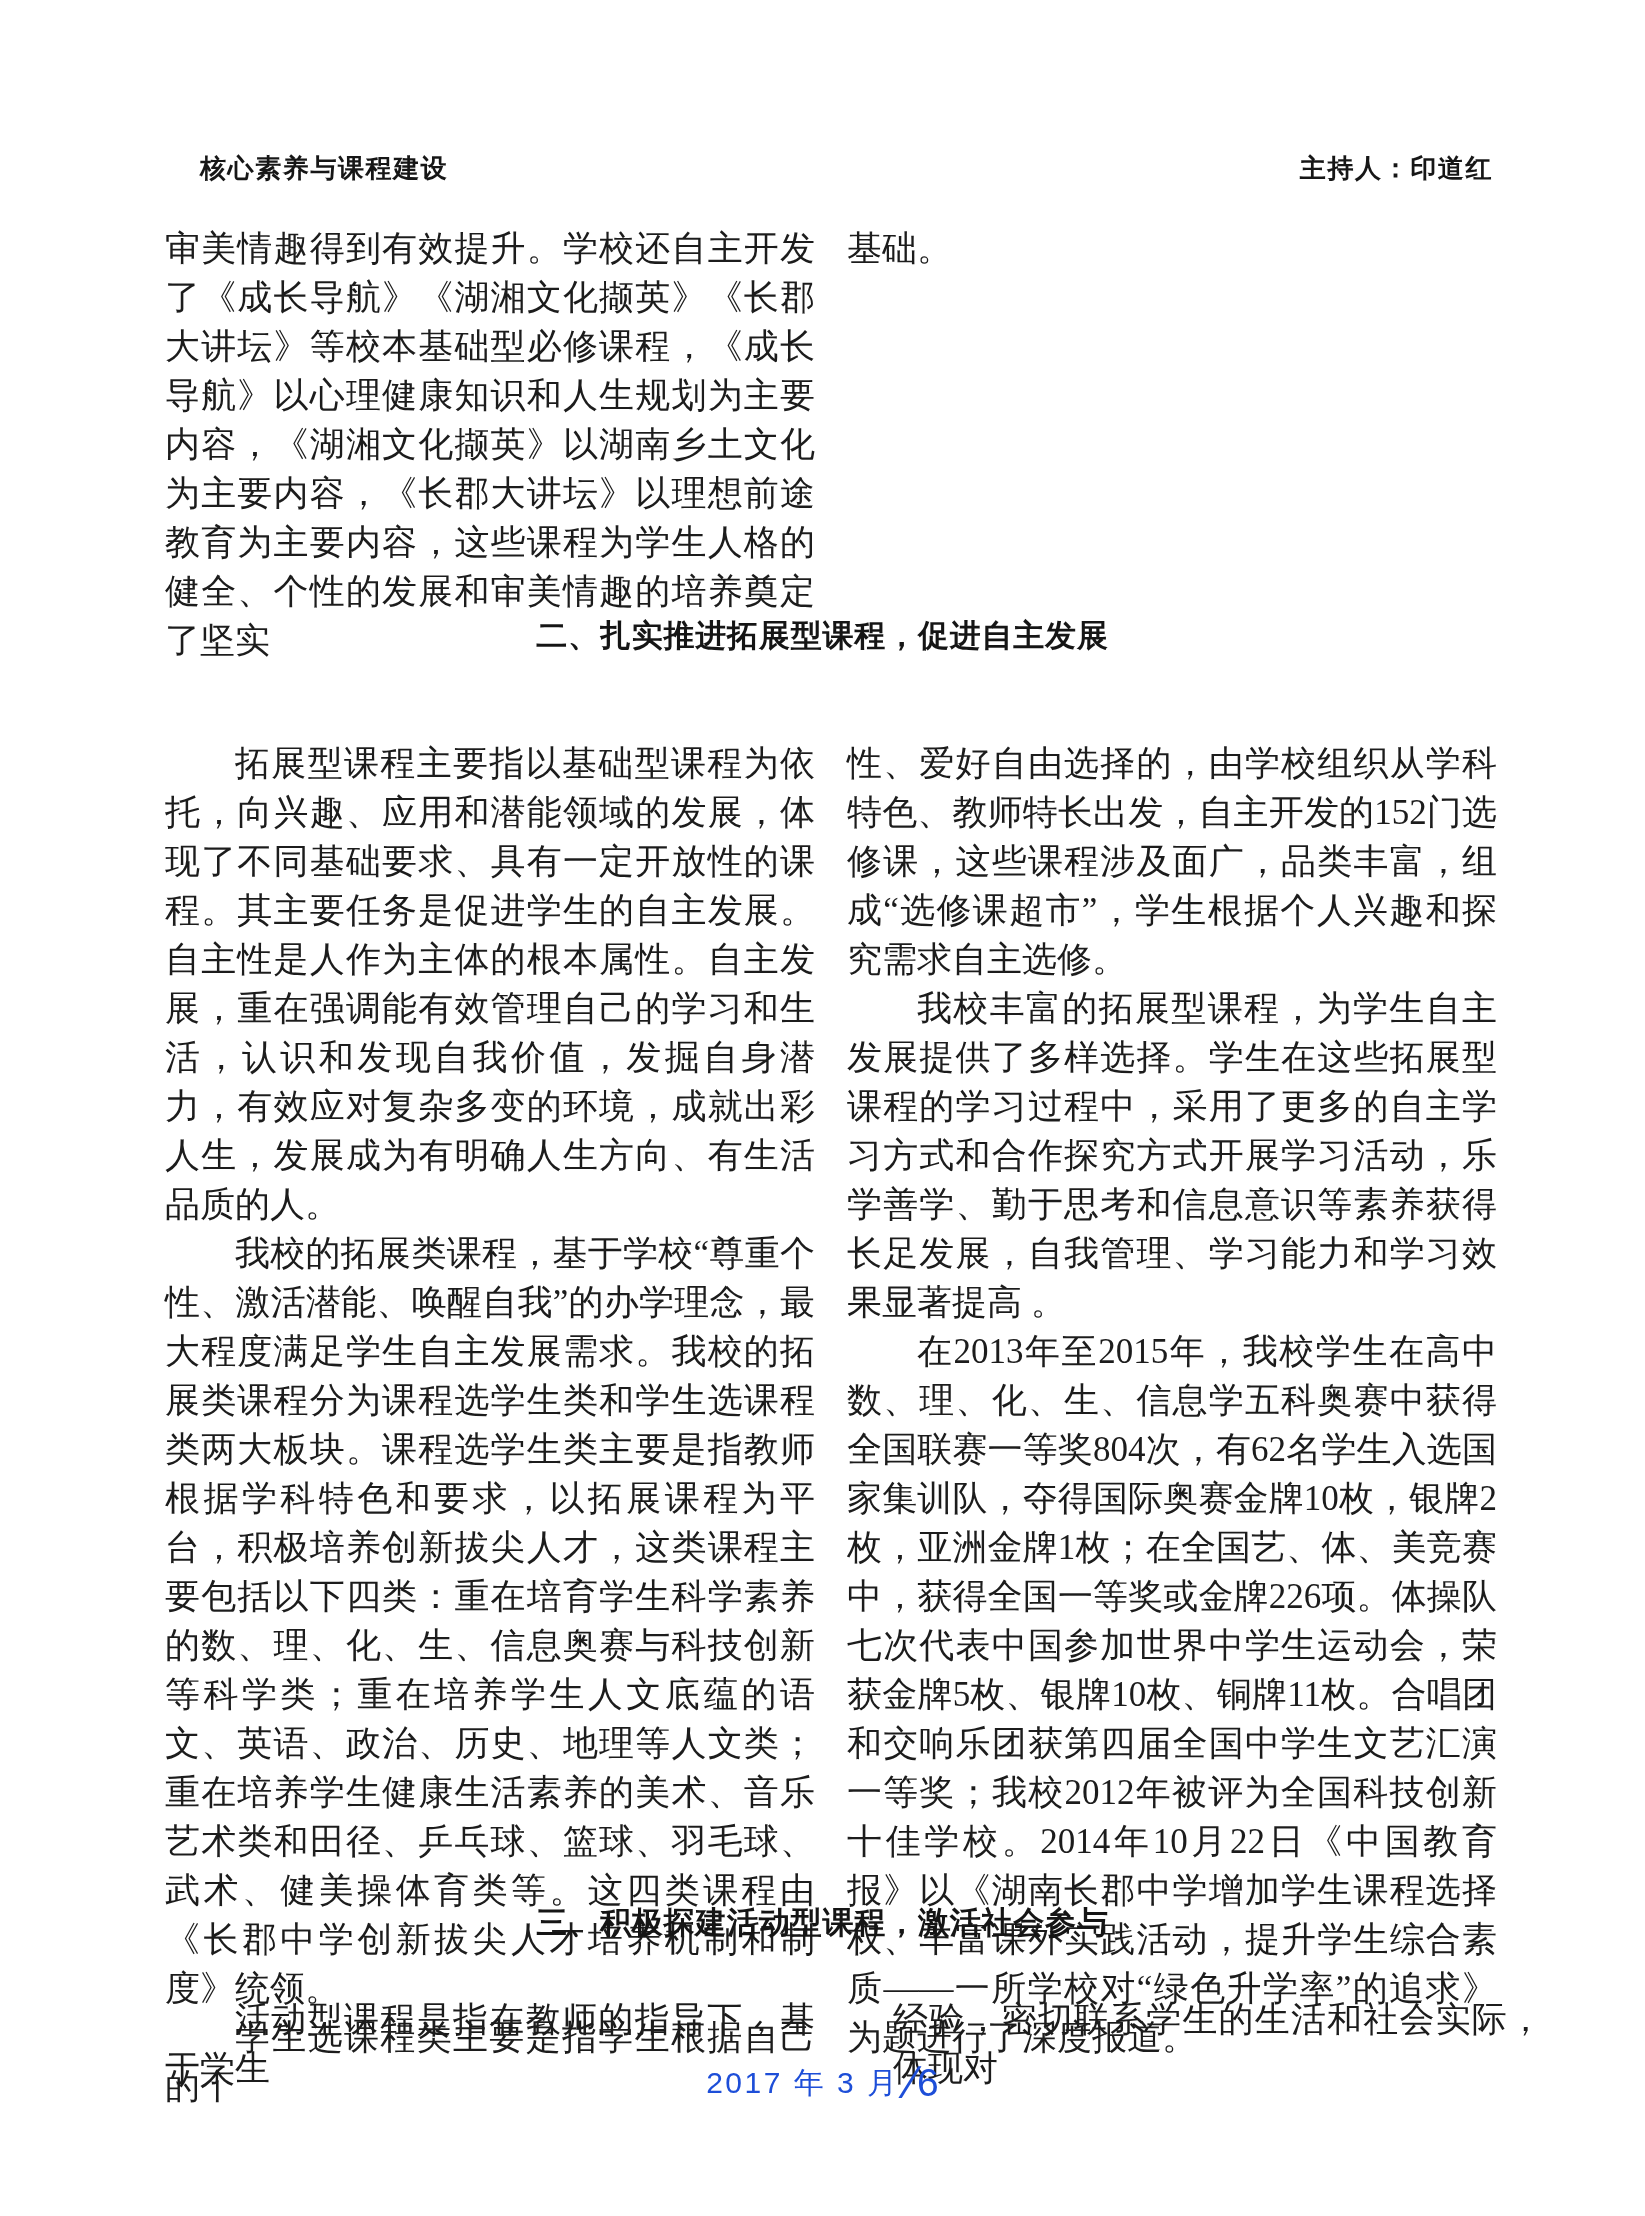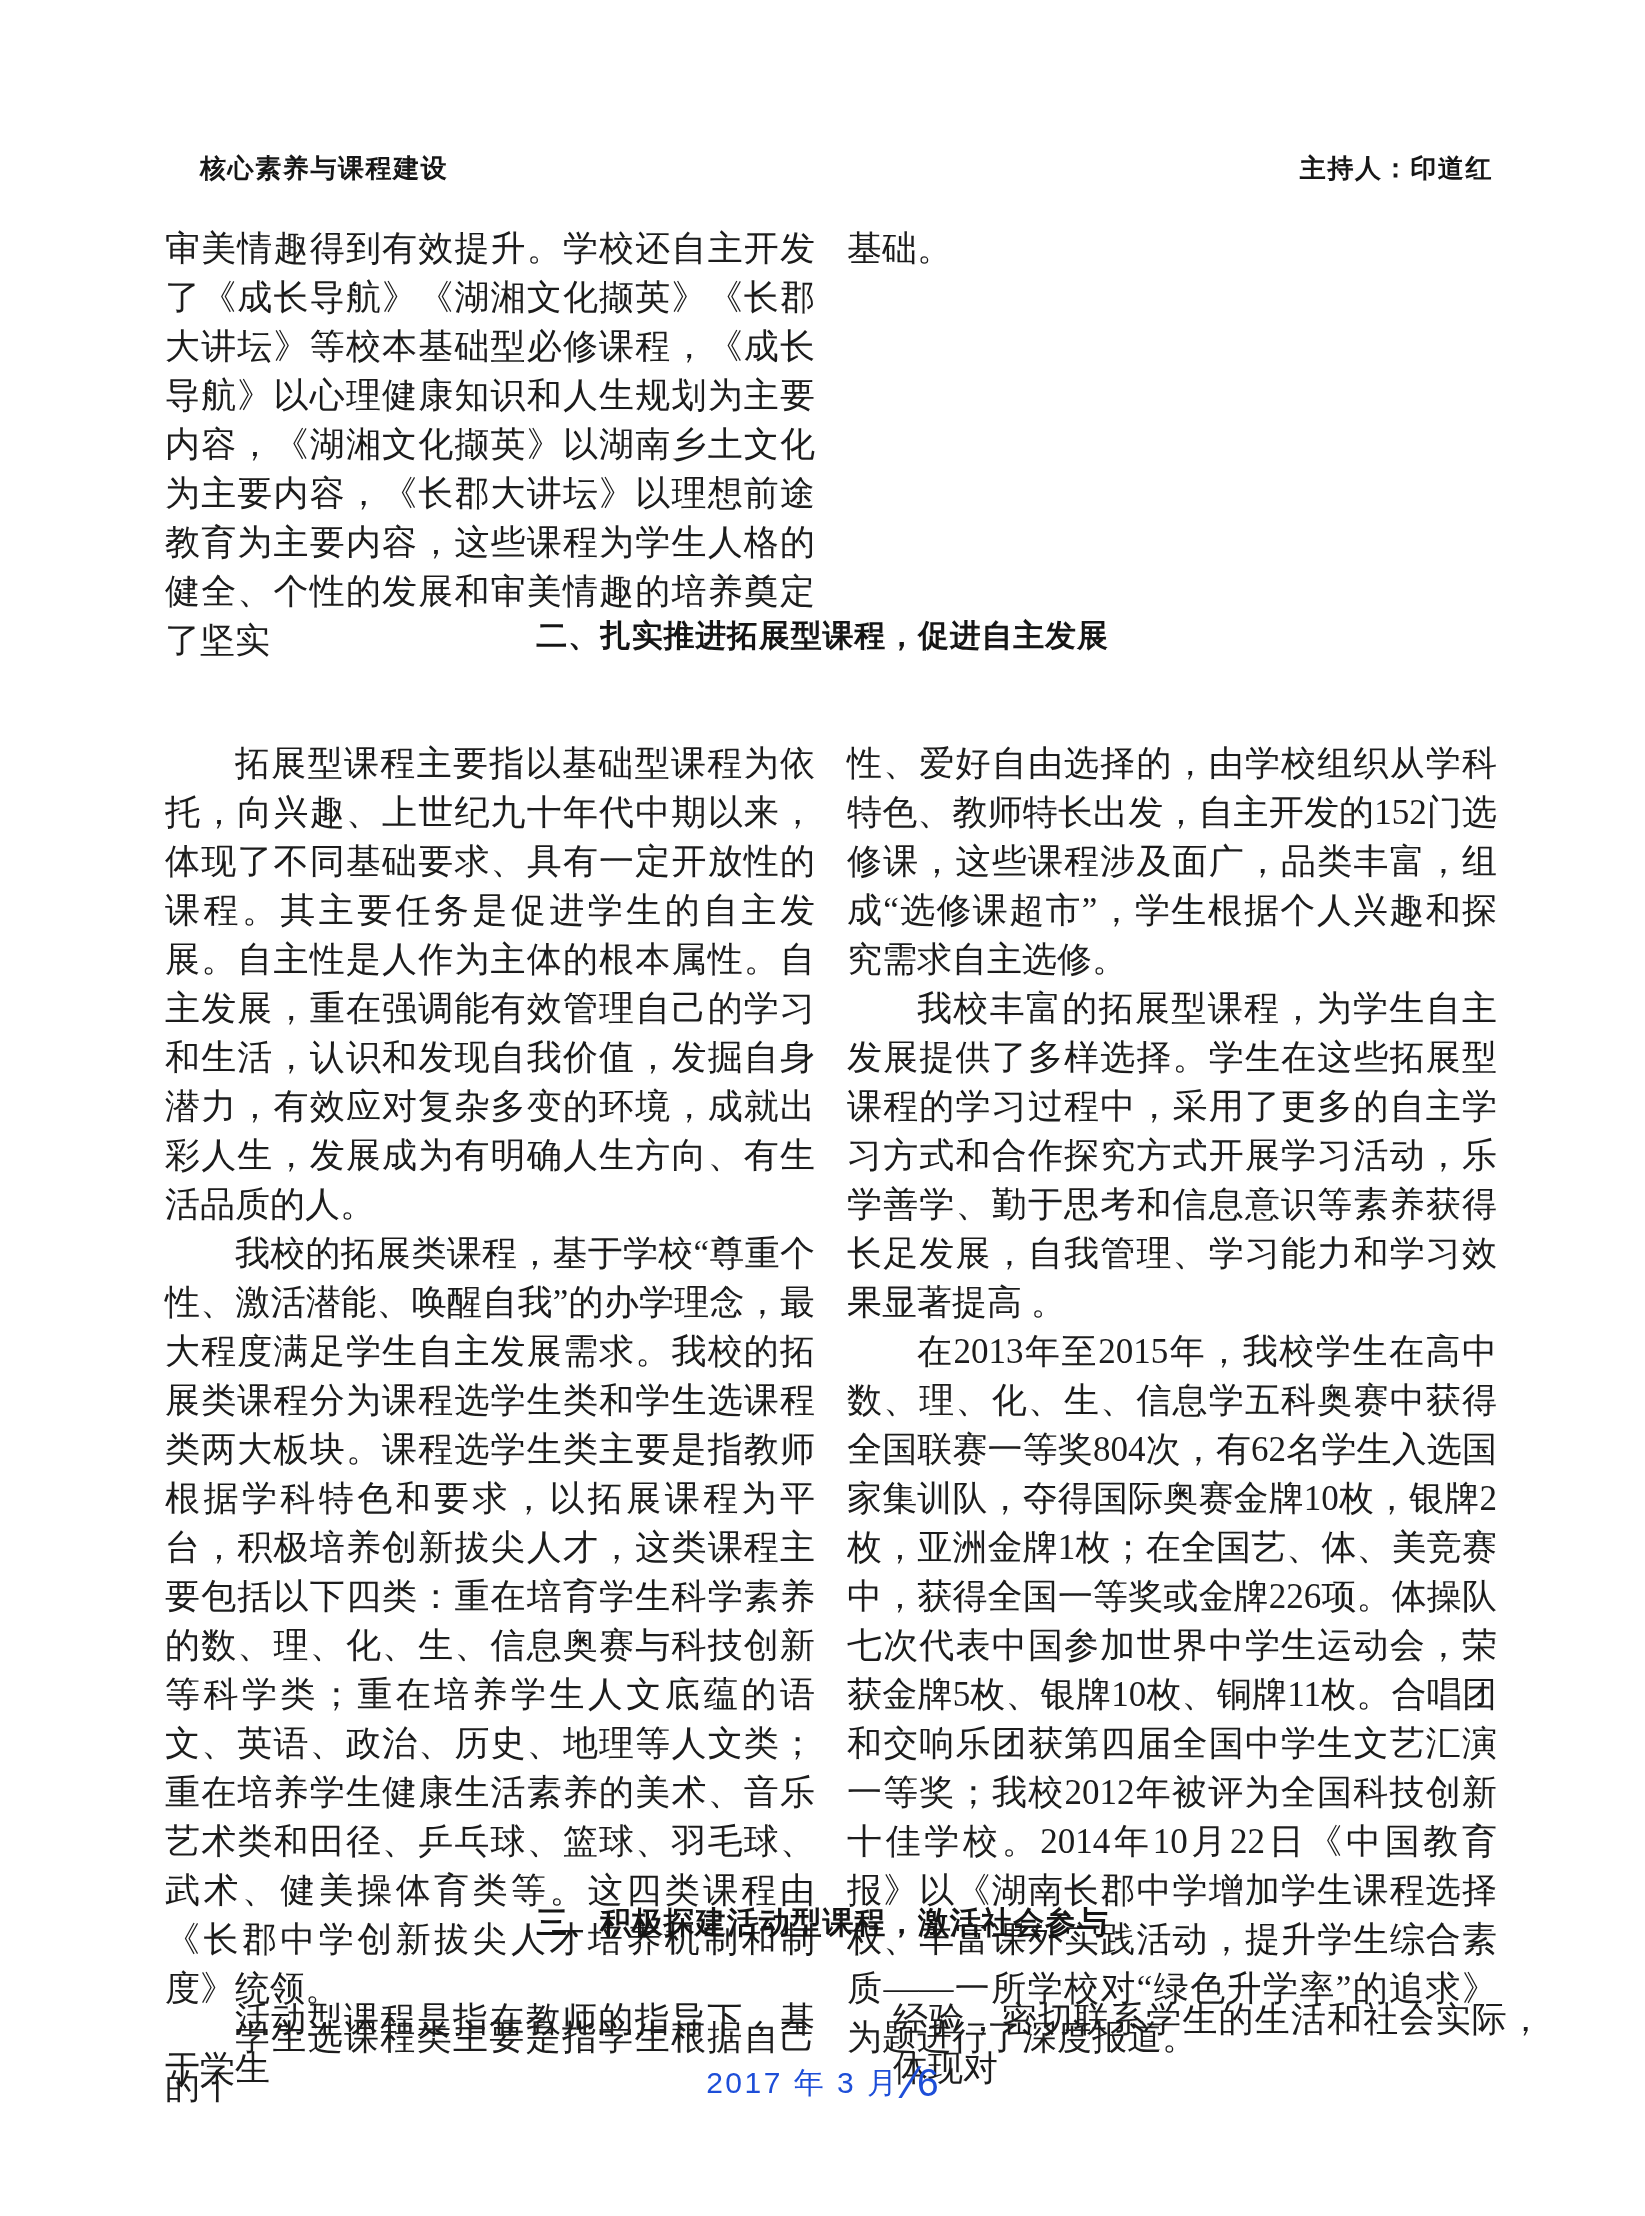--- a/index.html
+++ b/index.html
@@ -108,21 +108,21 @@
   <div class="col intro-left">
     <p>审美情趣得到有效提升。学校还自主开发了《成长导航》《湖湘文化撷英》《长郡大讲坛》等校本基础型必修课程，《成长导航》以心理健康知识和人生规划为主要内容，《湖湘文化撷英》以湖南乡土文化为主要内容，《长郡大讲坛》以理想前途教育为主要内容，这些课程为学生人格的健全、个性的发展和审美情趣的培养奠定了坚实</p>
   </div>
   <div class="col intro-right">
     <p>基础。</p>
   </div>
 
   <div class="section-heading heading-2">二、扎实推进拓展型课程，促进自主发展</div>
 
   <div class="col sec2-left">
-    <p class="indent">拓展型课程主要指以基础型课程为依托，向兴趣、上世纪九十年代中期以来，体现了不同基础要求、具有一定开放性的课程。其主要任务是促进学生的自主发展。自主性是人作为主体的根本属性。自主发展，重在强调能有效管理自己的学习和生活，认识和发现自我价值，发掘自身潜力，有效应对复杂多变的环境，成就出彩人生，发展成为有明确人生方向、有生活品质的人。</p>
+    <p class="indent">拓展型课程主要指以基础型课程为依托，向兴趣、应用和潜能领域的发展，体现了不同基础要求、具有一定开放性的课程。其主要任务是促进学生的自主发展。自主性是人作为主体的根本属性。自主发展，重在强调能有效管理自己的学习和生活，认识和发现自我价值，发掘自身潜力，有效应对复杂多变的环境，成就出彩人生，发展成为有明确人生方向、有生活品质的人。</p>
     <p class="indent">我校的拓展类课程，基于学校“尊重个性、激活潜能、唤醒自我”的办学理念，最大程度满足学生自主发展需求。我校的拓展类课程分为课程选学生类和学生选课程类两大板块。课程选学生类主要是指教师根据学科特色和要求，以拓展课程为平台，积极培养创新拔尖人才，这类课程主要包括以下四类：重在培育学生科学素养的数、理、化、生、信息奥赛与科技创新等科学类；重在培养学生人文底蕴的语文、英语、政治、历史、地理等人文类；重在培养学生健康生活素养的美术、音乐艺术类和田径、乒乓球、篮球、羽毛球、武术、健美操体育类等。这四类课程由《长郡中学创新拔尖人才培养机制和制度》统领。</p>
     <p class="indent">学生选课程类主要是指学生根据自己的个</p>
   </div>
   <div class="col sec2-right">
     <p>性、爱好自由选择的，由学校组织从学科特色、教师特长出发，自主开发的152门选修课，这些课程涉及面广，品类丰富，组成“选修课超市”，学生根据个人兴趣和探究需求自主选修。</p>
     <p class="indent">我校丰富的拓展型课程，为学生自主发展提供了多样选择。学生在这些拓展型课程的学习过程中，采用了更多的自主学习方式和合作探究方式开展学习活动，乐学善学、勤于思考和信息意识等素养获得长足发展，自我管理、学习能力和学习效果显著提高 。</p>
     <p class="indent">在2013年至2015年，我校学生在高中数、理、化、生、信息学五科奥赛中获得全国联赛一等奖804次，有62名学生入选国家集训队，夺得国际奥赛金牌10枚，银牌2枚，亚洲金牌1枚；在全国艺、体、美竞赛中，获得全国一等奖或金牌226项。体操队七次代表中国参加世界中学生运动会，荣获金牌5枚、银牌10枚、铜牌11枚。合唱团和交响乐团获第四届全国中学生文艺汇演一等奖；我校2012年被评为全国科技创新十佳学校。2014年10月22日《中国教育报》以《湖南长郡中学增加学生课程选择权、丰富课外实践活动，提升学生综合素质——一所学校对“绿色升学率”的追求》为题进行了深度报道。</p>
   </div>
 
   <div class="section-heading heading-3">三、积极探建活动型课程，激活社会参与</div>

